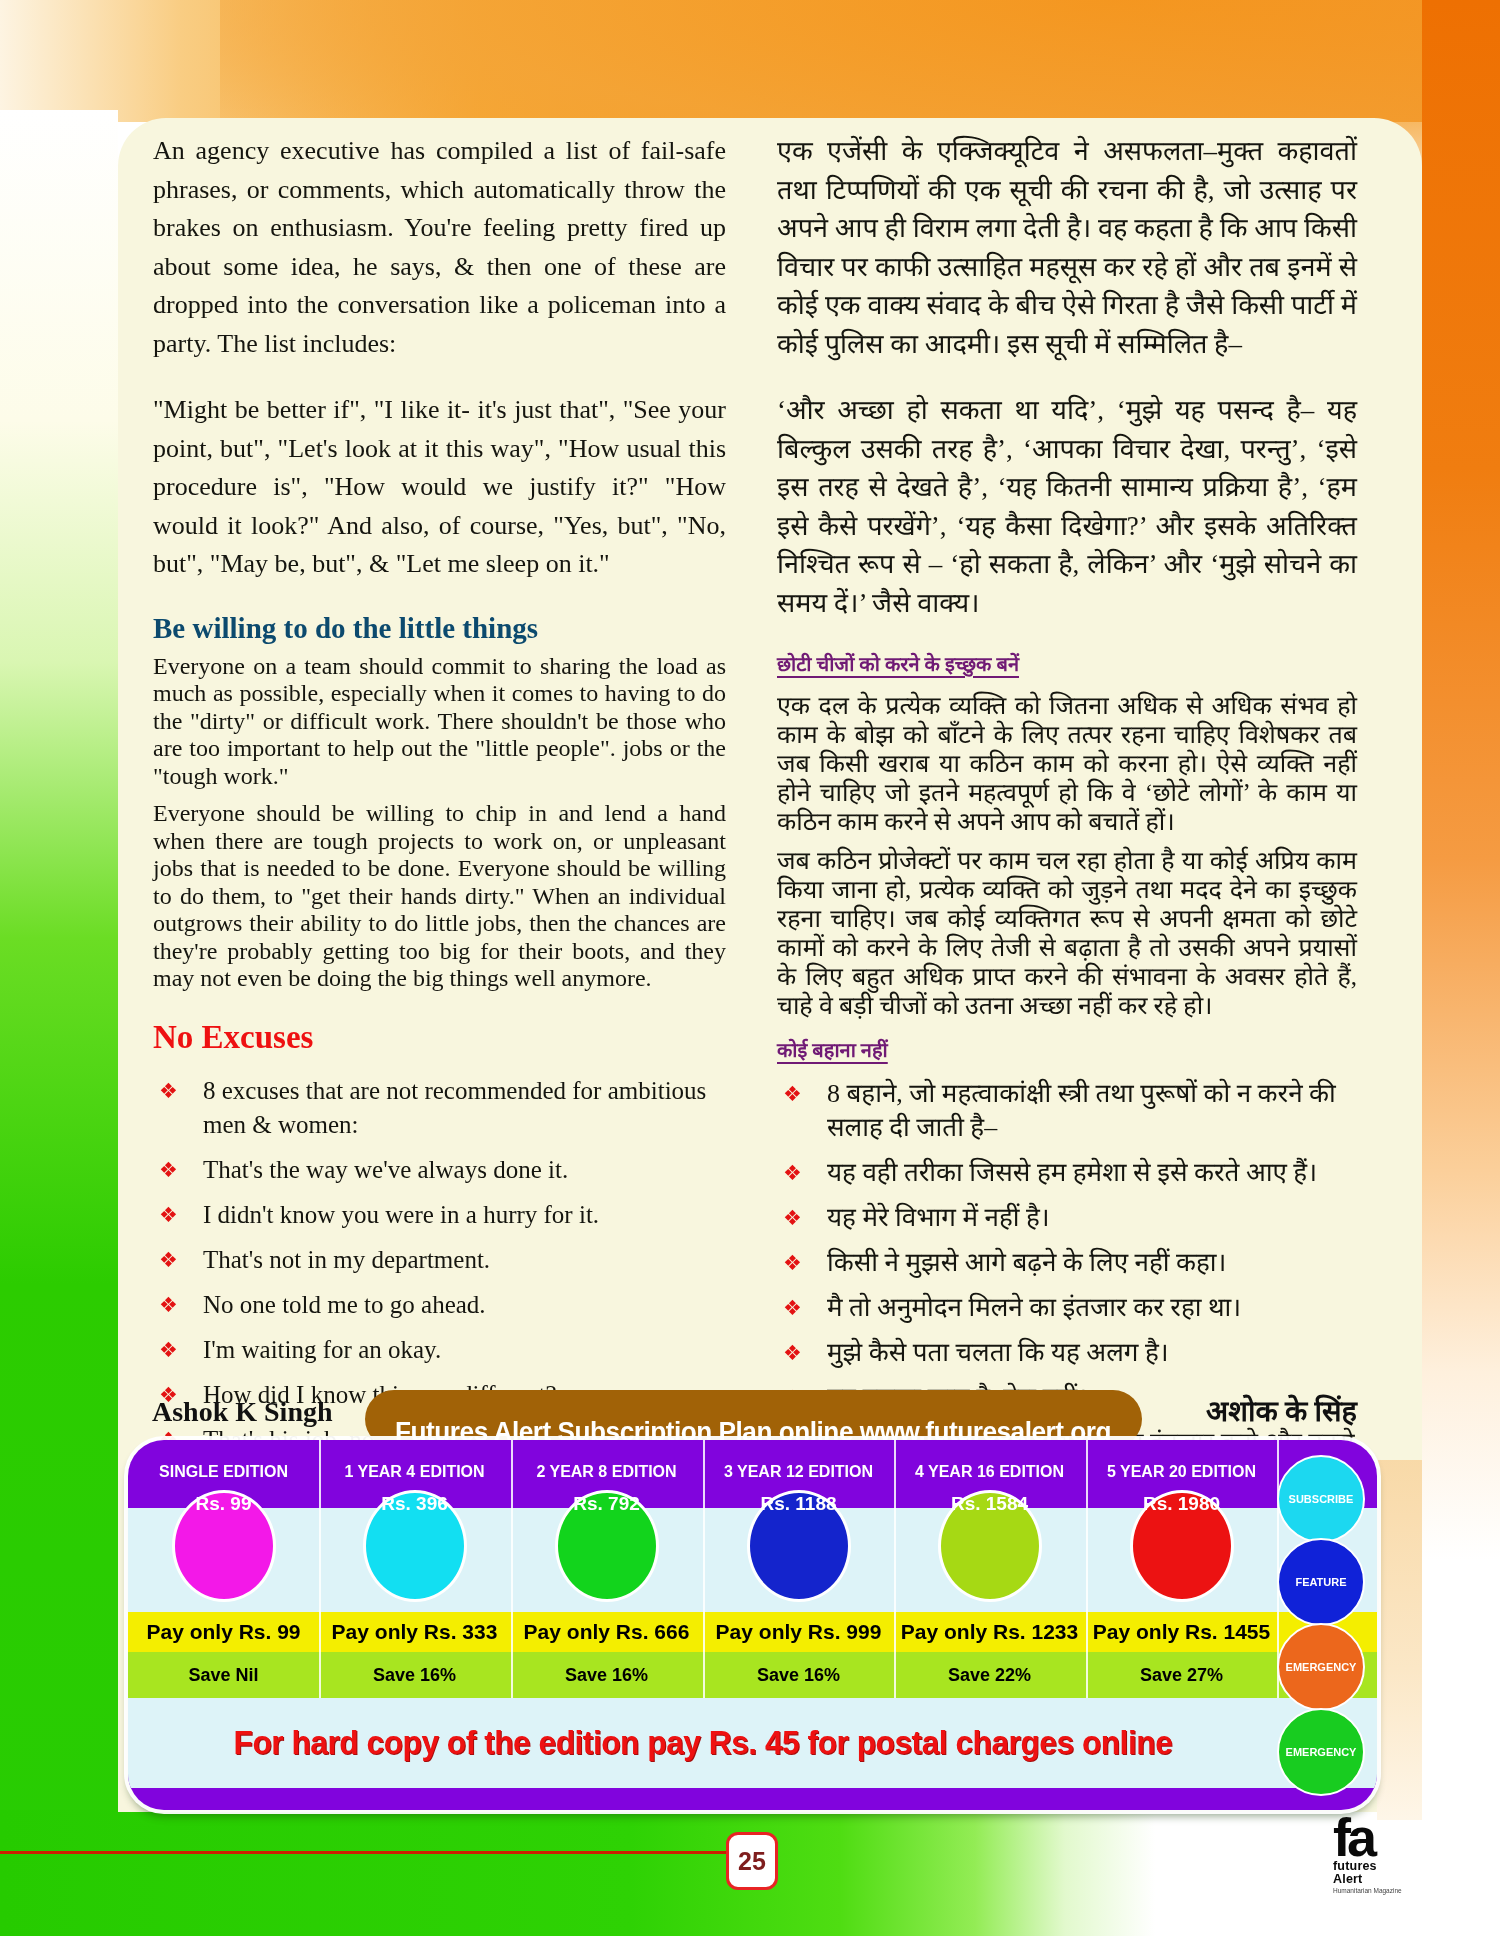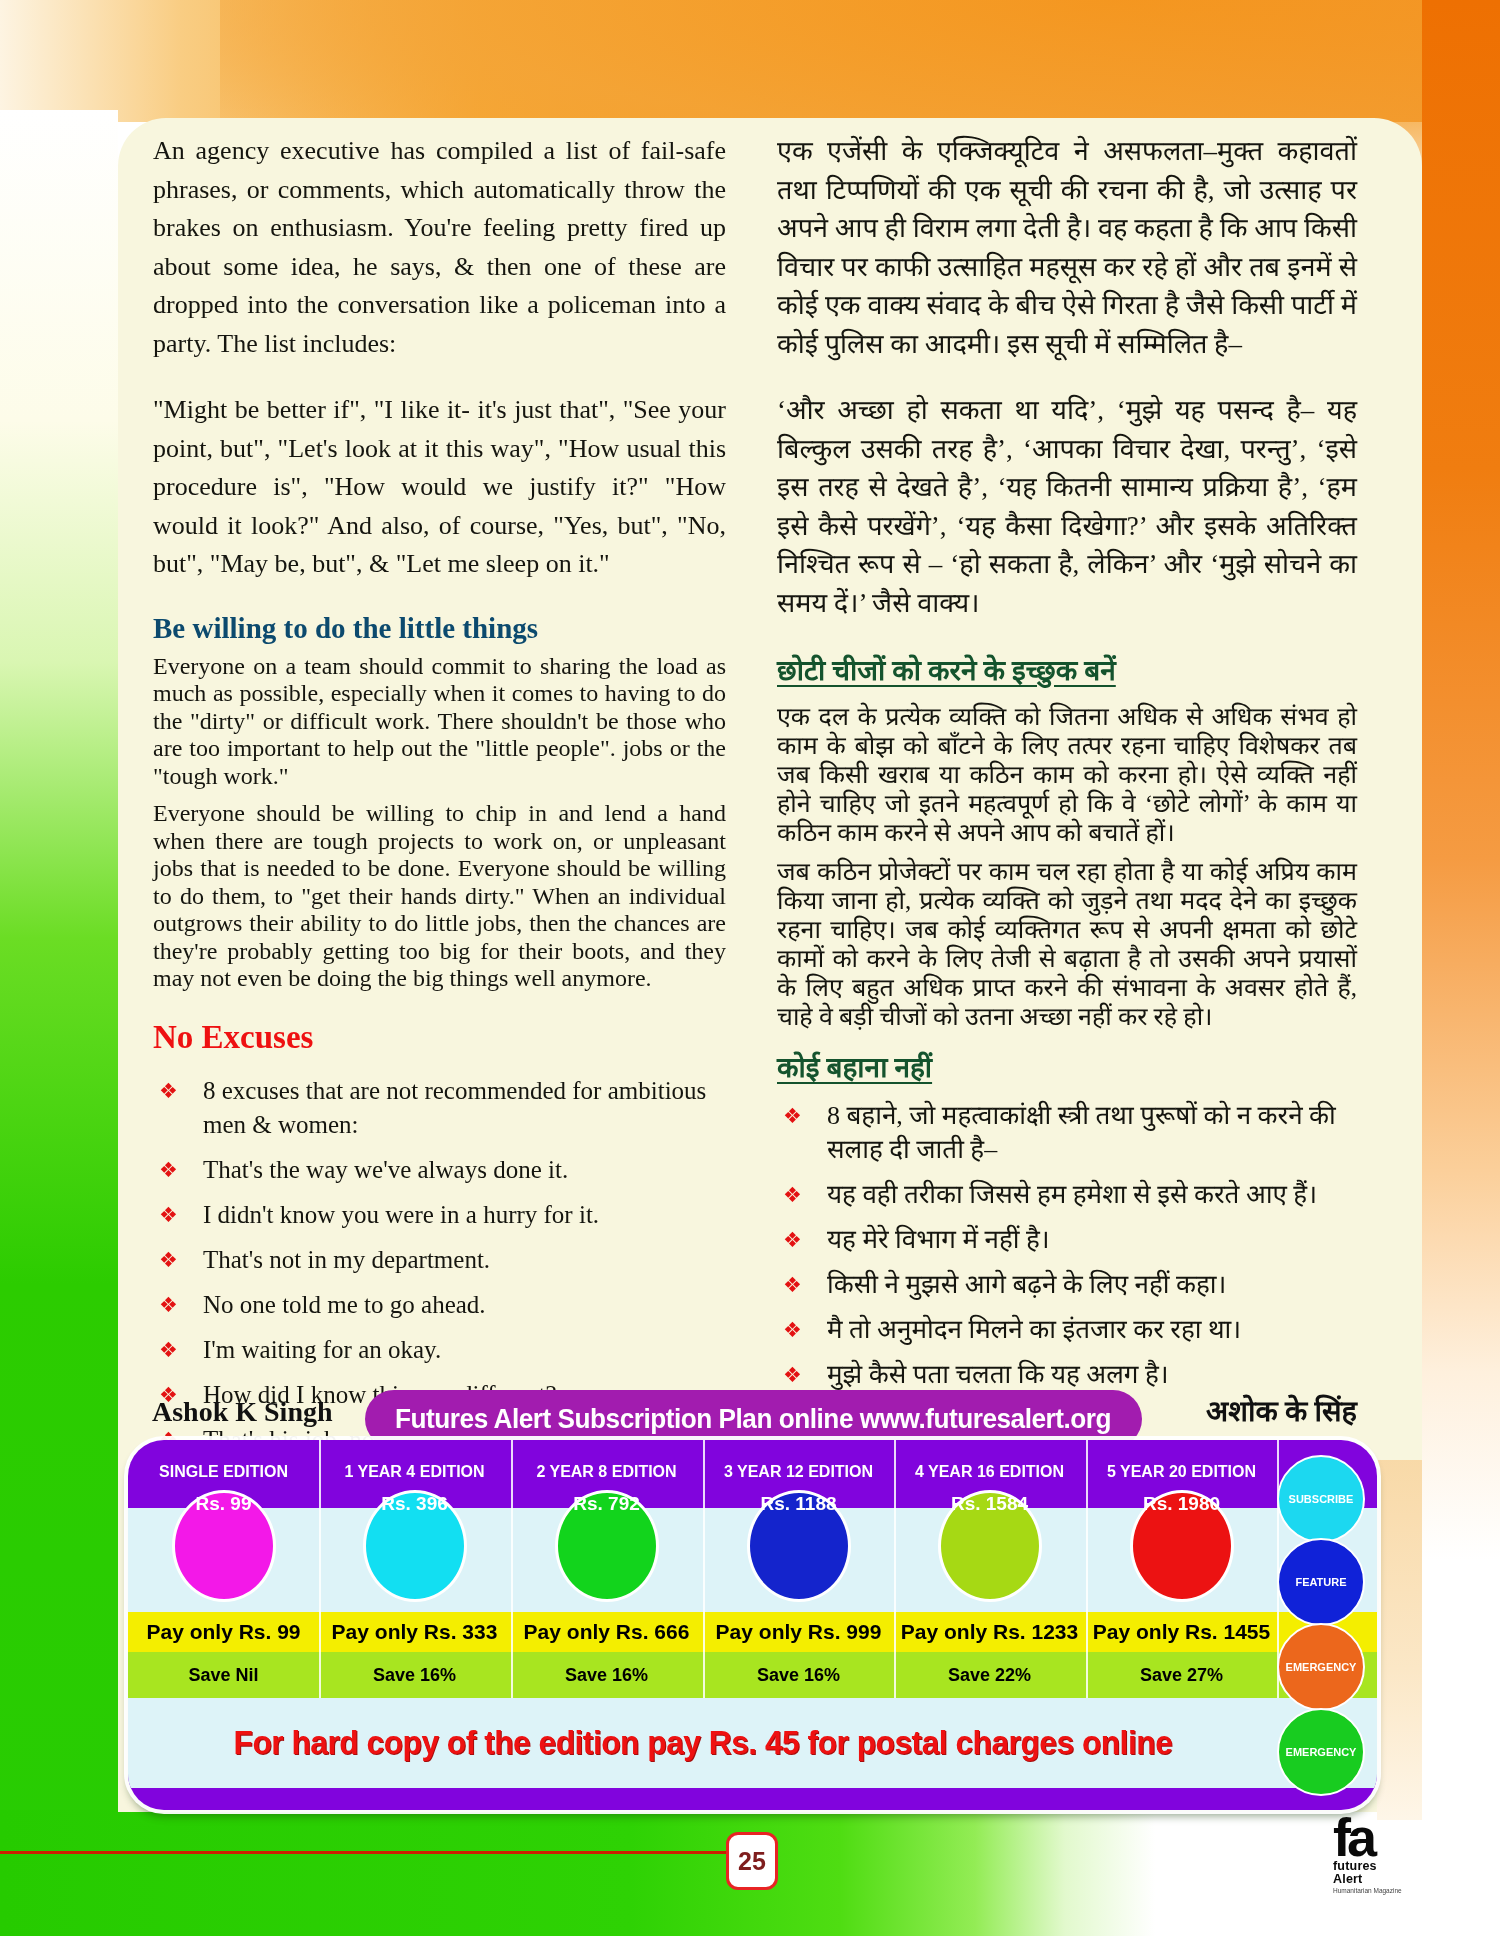--- a/index.html
+++ b/index.html
@@ -30,34 +30,34 @@
   
   .col{position:absolute;top:132px;color:#15150f;}
   .col-en{left:153px;width:573px;}
   .col-hi{left:777px;width:580px;}
   .body-lg{font-size:26px;line-height:38.5px;text-align:justify;margin:0 0 28px 0;}
   .body-sm{font-size:24px;line-height:27.5px;text-align:justify;margin:0 0 10px 0;}
   .hi .body-lg{font-size:27px;line-height:38.5px;}
   .hi .body-sm{font-size:25px;line-height:29px;}
   .h-blue{color:#0c4a6e;font-size:29px;font-weight:bold;margin:16px 0 8px 0;}
   .h-red-big{color:#ee1111;font-size:33px;font-weight:bold;margin:26px 0 18px 0;}
-  .h-red-u{color:#14532d;font-size:28px;font-weight:bold;margin:16px 0 14px 0;
+  .h-red-u{color:#701a75;font-size:20px;font-weight:bold;margin:16px 0 14px 0;
     text-decoration:underline;text-underline-offset:5px;}
   .b-item{display:flex;align-items:flex-start;margin:0 0 11px 0;}
   .b-marker{flex:0 0 44px;padding-left:6px;}
   .b-marker::before{content:"\2756";color:#e31212;font-size:21px;line-height:34px;}
   .b-text{flex:1;font-size:25px;line-height:34px;}
   .hi .b-text{font-size:26px;}
 
   
   .author-en{position:absolute;left:152px;top:1396px;font-size:28px;font-weight:bold;color:#111;}
   .author-hi{position:absolute;left:1145px;top:1390px;width:212px;text-align:right;
     font-size:29px;font-weight:bold;color:#111;}
   .banner{position:absolute;left:365px;top:1390px;width:777px;height:58px;border-radius:29px;
-    background:#a21caf;display:flex;align-items:center;justify-content:center;}
+    background:#a16207;display:flex;align-items:flex-end;justify-content:center;}
   .banner span{font-family:"Liberation Sans",sans-serif;font-weight:bold;font-size:27px;
     letter-spacing:-0.5px;color:#ffffff;transform:scaleX(0.97);white-space:nowrap;}
 
   
   .subs{position:absolute;left:128px;top:1440px;width:1249px;height:370px;border-radius:36px;
     background:#8104dd;box-shadow:0 0 0 4px rgba(255,255,255,.95),0 6px 8px rgba(20,60,10,.45);
     overflow:hidden;font-family:"Liberation Sans",sans-serif;}
   .band{position:absolute;left:0;width:1249px;}
   .band-body{top:68px;height:104px;background:#ddf3f8;}
   .band-pay{top:172px;height:40px;background:#f4ee00;}

